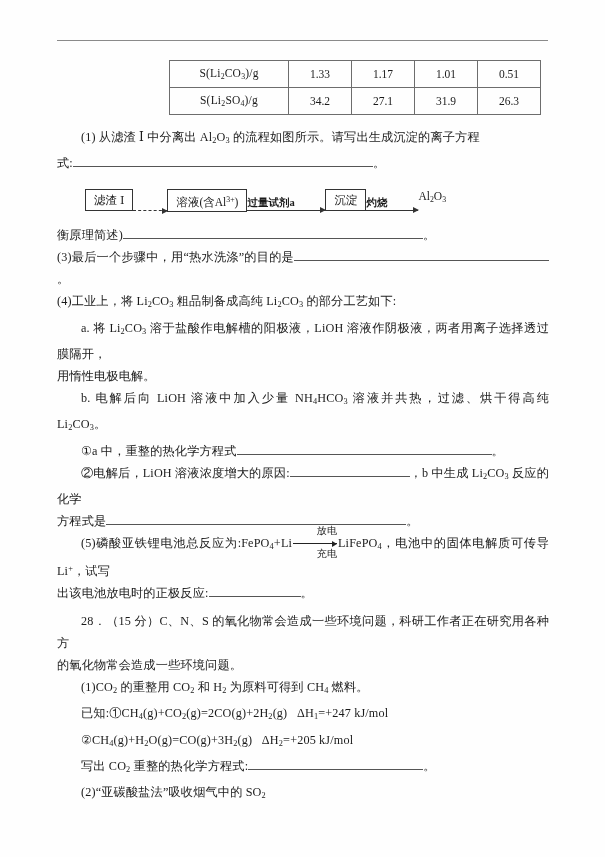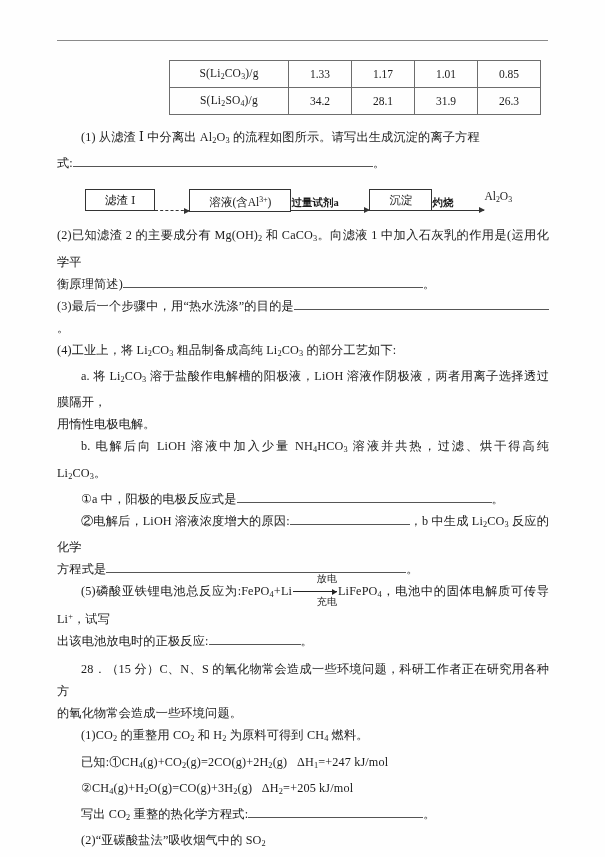--- a/index.html
+++ b/index.html
@@ -91,21 +91,21 @@
     height: 40px;
     margin: 6px 0 4px 0;
     display: flex;
     align-items: center;
     padding-left: 28px;
     font-size: 11px;
   }
   .flow-box {
     border: 1px solid #333;
     background: #fff;
-    padding: 3px 19px;
+    padding: 3px 8px;
     font-size: 11.5px;
     white-space: nowrap;
     line-height: 14px;
   }
   .arrow-wrap {
     position: relative;
     display: flex;
     flex-direction: column;
     align-items: flex-start;
     justify-content: flex-end;
@@ -192,26 +192,26 @@
 
   <div class="content">
 
     <table class="data-table">
       <tbody>
         <tr>
           <td class="rowhead">S(Li<sub>2</sub>CO<sub>3</sub>)/g</td>
           <td class="val">1.33</td>
           <td class="val">1.17</td>
           <td class="val">1.01</td>
-          <td class="val">0.85</td>
+          <td class="val">0.51</td>
         </tr>
         <tr>
           <td class="rowhead">S(Li<sub>2</sub>SO<sub>4</sub>)/g</td>
           <td class="val">34.2</td>
-          <td class="val">28.1</td>
+          <td class="val">27.1</td>
           <td class="val">31.9</td>
           <td class="val">26.3</td>
         </tr>
       </tbody>
     </table>
 
     <div class="gap-md"></div>
 
     <p class="para indent">
       <span>(1) 从滤渣 Ⅰ 中分离出 Al<sub>2</sub>O<sub>3</sub> 的流程如图所示。请写出生成沉淀的离子方程</span>
@@ -232,23 +232,20 @@
       </div>
       <div class="flow-box">沉淀</div>
       <div class="arrow-wrap">
         <div class="arrow-label">灼烧</div>
         <div class="arrow-line w-b"></div>
       </div>
       <div class="flow-end">Al<sub>2</sub>O<sub>3</sub></div>
     </div>
 
     <p class="para">
-      <span>(2)已知滤渣 2 的主要成分有 Mg(OH)<sub>2</sub> 和 CaCO<sub>3</sub>。向滤液 1 中加入石灰乳的作用是(运用化学平</span>
-    </p>
-    <p class="para">
       <span>衡原理简述)</span><span class="blank b-xl"></span><span>。</span>
     </p>
 
     <p class="para">
       <span>(3)最后一个步骤中，用“热水洗涤”的目的是</span><span class="blank b-lg"></span><span>。</span>
     </p>
 
     <p class="para">
       <span>(4)工业上，将 Li<sub>2</sub>CO<sub>3</sub> 粗品制备成高纯 Li<sub>2</sub>CO<sub>3</sub> 的部分工艺如下:</span>
     </p>
@@ -258,21 +255,21 @@
     </p>
     <p class="para">
       <span>用惰性电极电解。</span>
     </p>
 
     <p class="para indent">
       <span>b. 电解后向 LiOH 溶液中加入少量 NH<sub>4</sub>HCO<sub>3</sub> 溶液并共热，过滤、烘干得高纯 Li<sub>2</sub>CO<sub>3</sub>。</span>
     </p>
 
     <p class="para indent">
-      <span>①a 中，阳极的电极反应式是</span><span class="blank b-lg"></span><span>。</span>
+      <span>①a 中，重整的热化学方程式</span><span class="blank b-lg"></span><span>。</span>
     </p>
 
     <p class="para indent">
       <span>②电解后，LiOH 溶液浓度增大的原因:</span><span class="blank b-sm"></span><span>，b 中生成 Li<sub>2</sub>CO<sub>3</sub> 反应的化学</span>
     </p>
     <p class="para">
       <span>方程式是</span><span class="blank b-xl"></span><span>。</span>
     </p>
 
     <p class="para indent">

